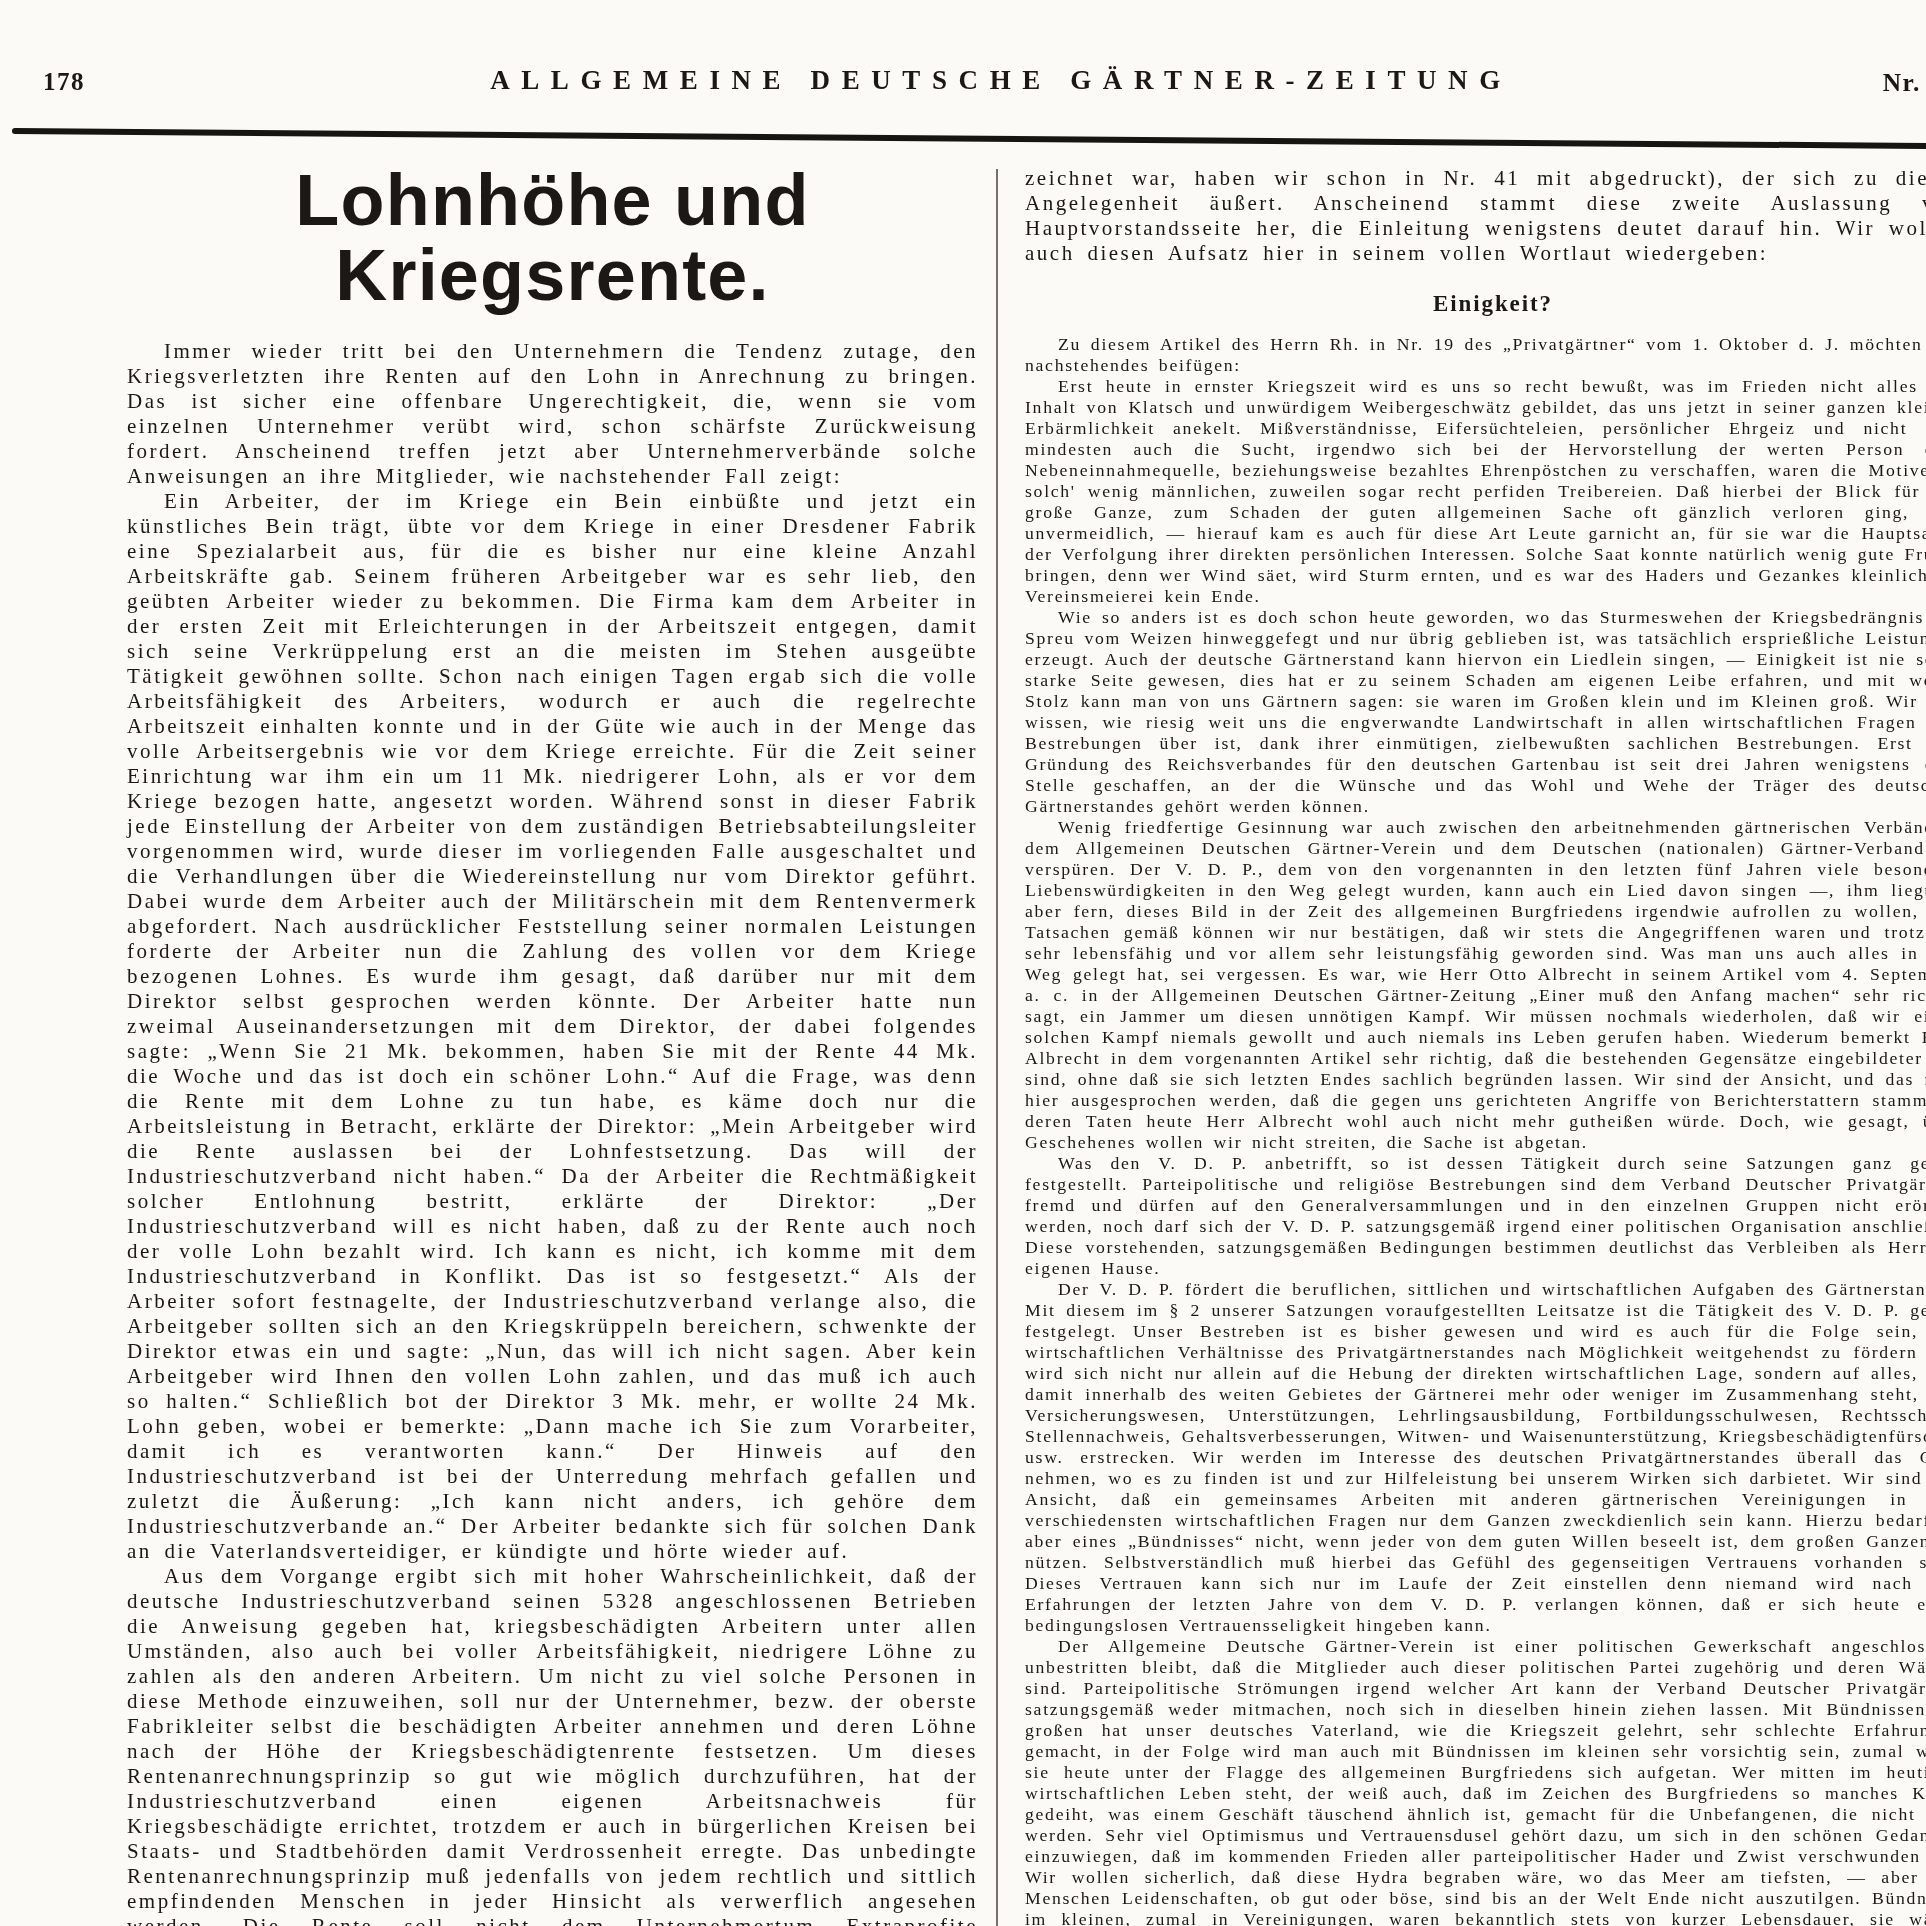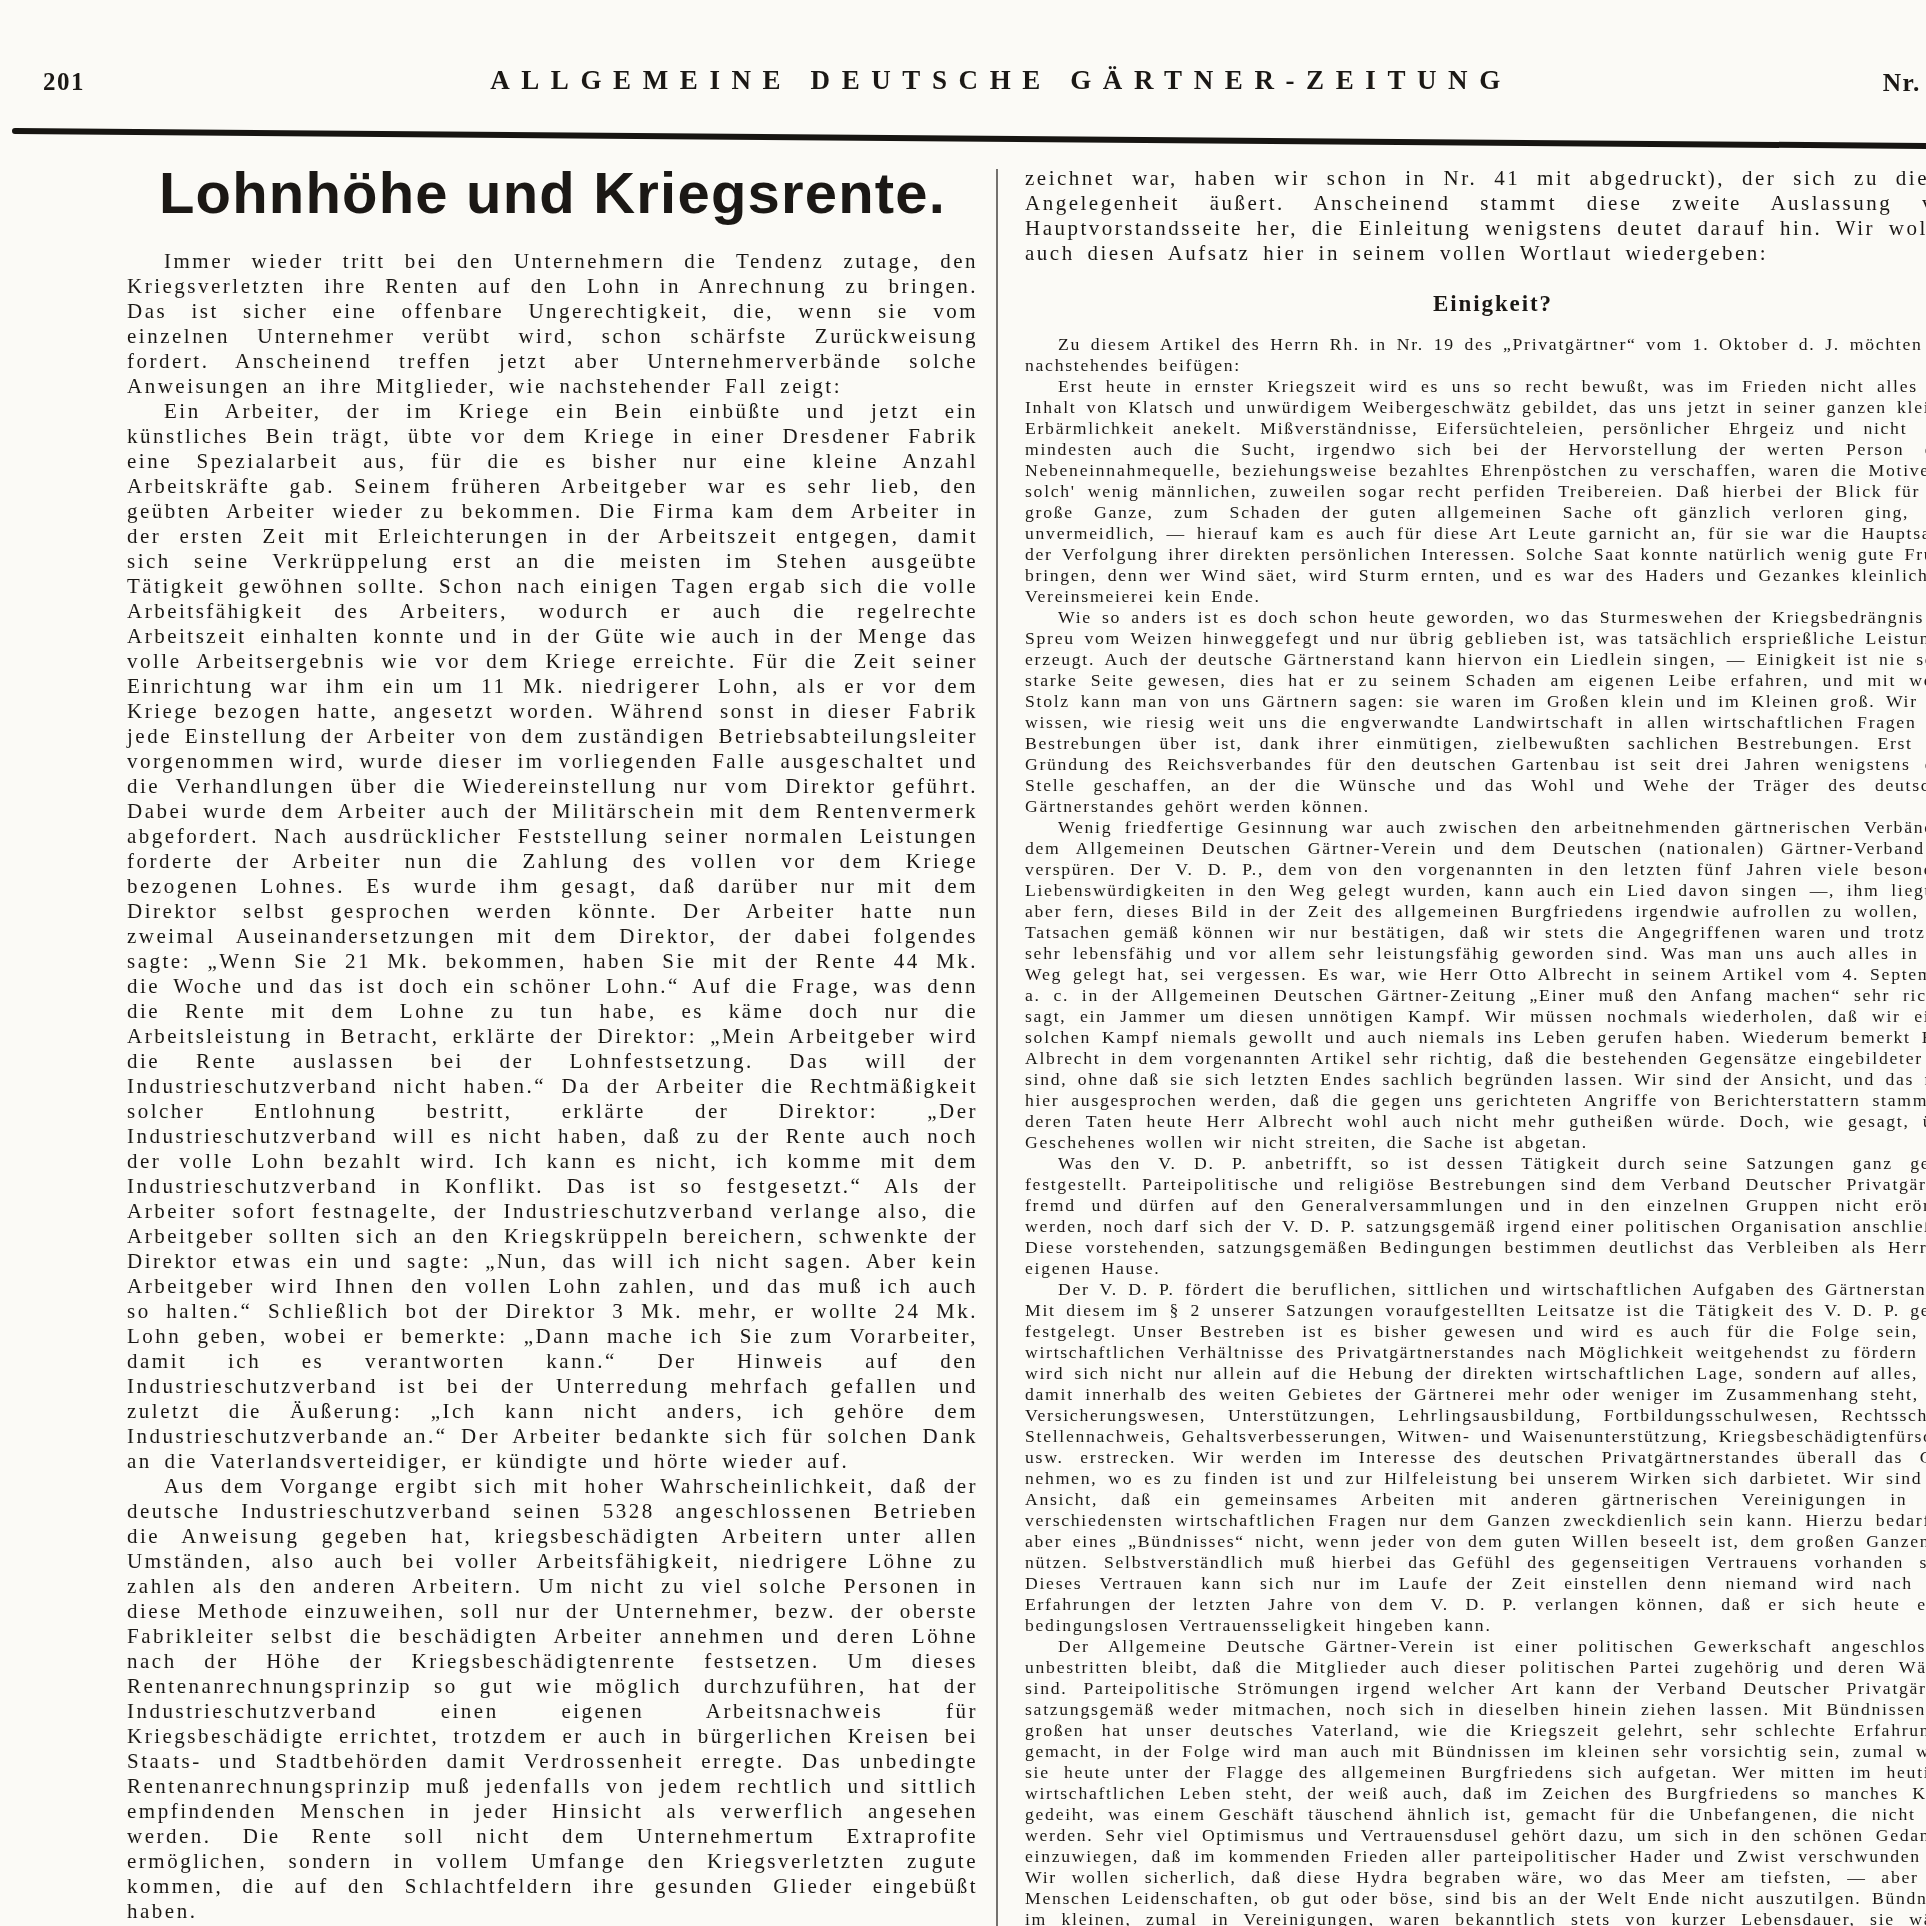--- a/index.html
+++ b/index.html
@@ -44,21 +44,21 @@
     position: absolute; left: 996px; top: 169px; width: 1.5px; height: 2689px;
     background: #201d1a; opacity: 0.62;
   }
   
   .col-left  { position: absolute; left: 127px;  top: 155px; width: 851px; }
   .col-right { position: absolute; left: 1025px; top: 166px; width: 936px; }
 
   .headline {
     font-family: "Liberation Sans", sans-serif;
     font-weight: bold;
-    font-size: 58px; line-height: 1.05;
+    font-size: 72px; line-height: 1.05;
     text-align: center; letter-spacing: 1.2px;
     margin: 7.7px 0 25px 0;
   }
   .body-par {
     font-size: 21px; line-height: 25px;
     text-align: justify;
     text-indent: 37px;
     letter-spacing: 2.5px; word-spacing: 5px;
     margin: 0;
   }
@@ -77,21 +77,21 @@
     letter-spacing: 1.7px; word-spacing: 3.5px;
     margin: 0;
   }
 </style>
 </head>
 <body>
 
 <div class="page">
 
   <div class="masthead-row">
-    <div class="page-number">201</div>
+    <div class="page-number">178</div>
     <div class="masthead">ALLGEMEINE DEUTSCHE GÄRTNER-ZEITUNG</div>
     <div class="issue-number">Nr. 44</div>
   </div>
   <div class="header-rule"></div>
 
   <div class="column-rule"></div>
 
   <div class="col-left">
     <div class="headline">Lohnhöhe und Kriegsrente.</div>
     <p class="body-par">Immer wieder tritt bei den Unternehmern die Tendenz zutage, den Kriegsverletzten ihre Renten auf den Lohn in Anrechnung zu bringen. Das ist sicher eine offenbare Ungerechtigkeit, die, wenn sie vom einzelnen Unternehmer verübt wird, schon schärfste Zurückweisung fordert. Anscheinend treffen jetzt aber Unternehmerverbände solche Anweisungen an ihre Mitglieder, wie nachstehender Fall zeigt:</p>

